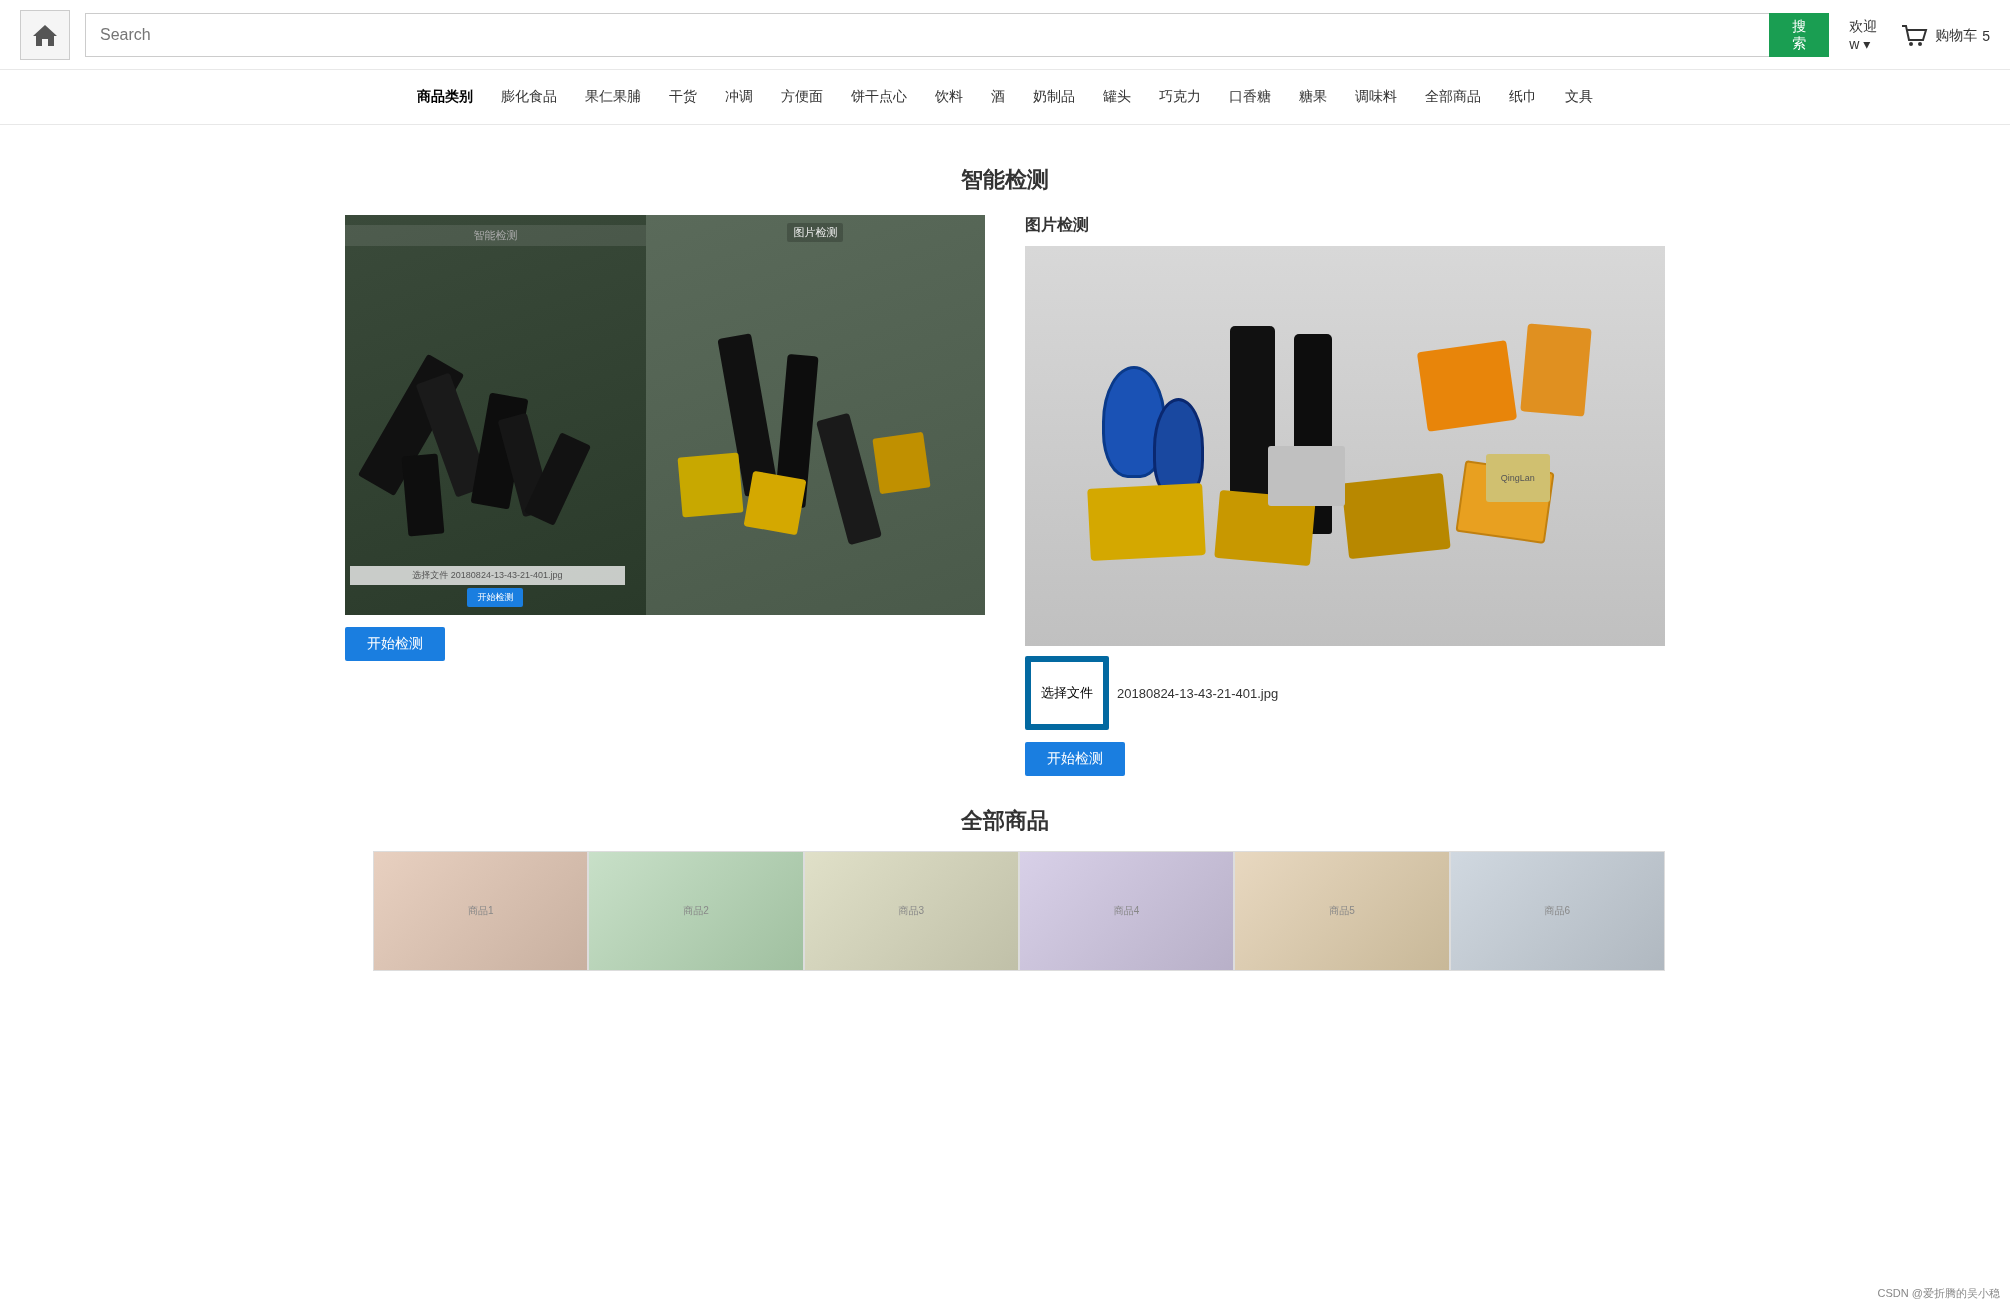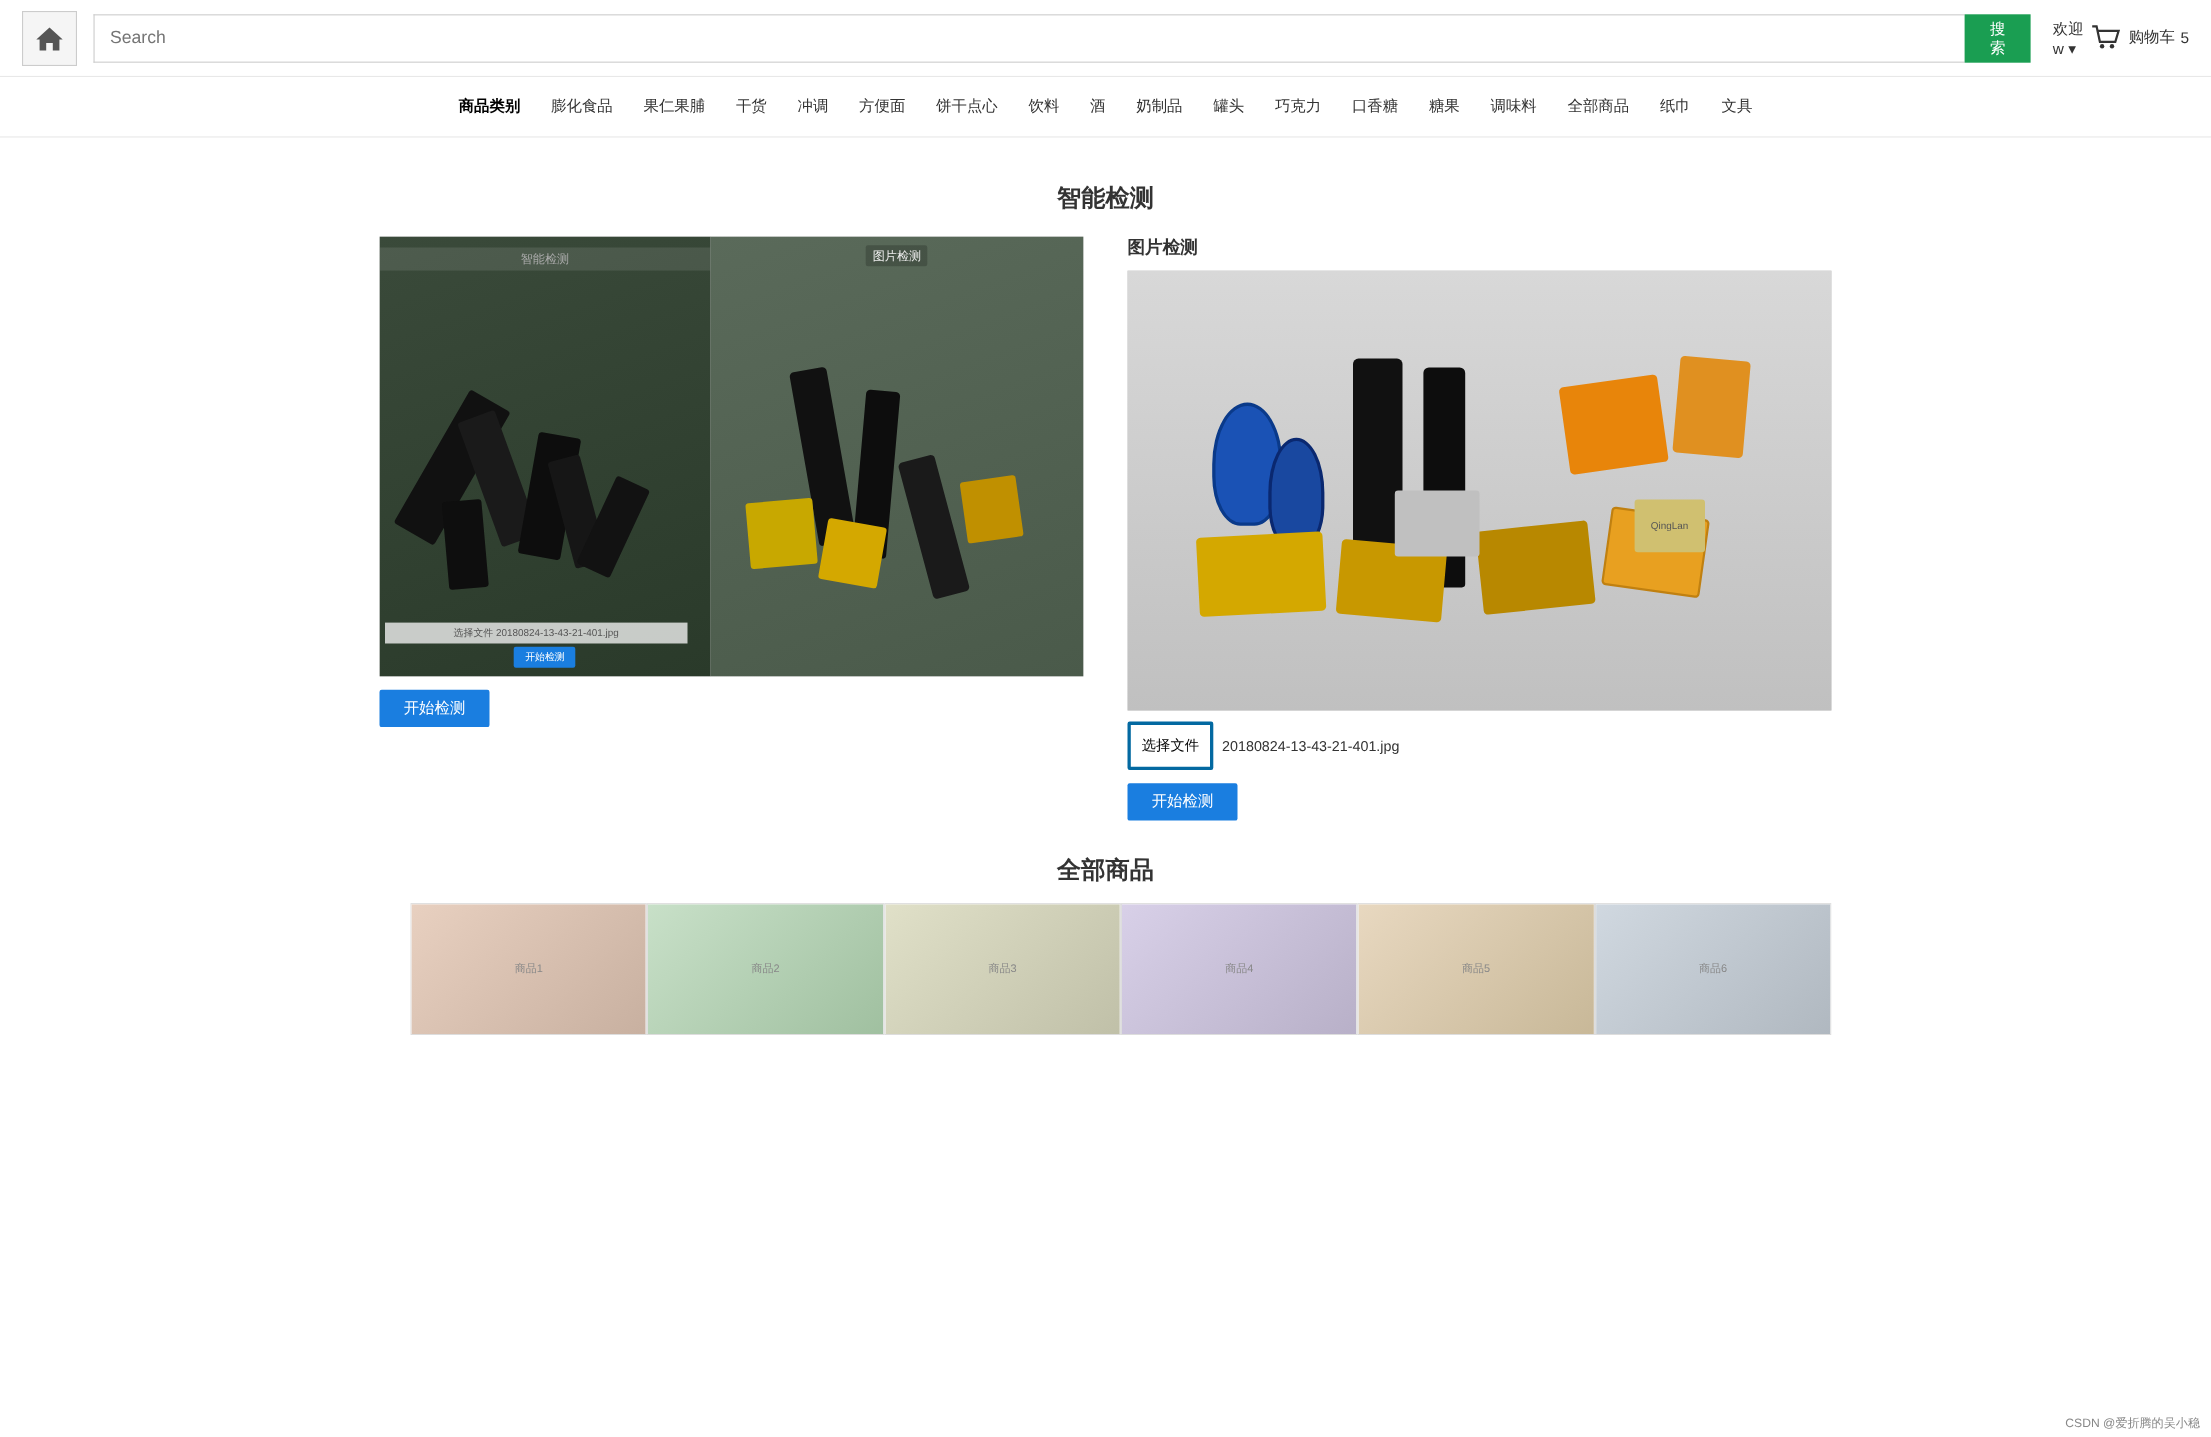--- a/index.html
+++ b/index.html
@@ -44,23 +44,23 @@
       cursor: pointer;
       font-size: 14px;
       display: flex;
       align-items: center;
       justify-content: center;
       flex-direction: column;
       line-height: 1.2;
     }
     .header-right {
       display: flex;
-      align-items: flex-start;
+      align-items: flex-end;
       margin-left: 20px;
-      gap: 4px;
+      gap: 21px;
     }
     .welcome-text {
       font-size: 14px;
       color: #333;
     }
     .cart-area {
       display: flex;
       align-items: center;
       gap: 5px;
       font-size: 14px;
@@ -174,22 +174,22 @@
 
     
     .file-row {
       display: flex;
       align-items: center;
       gap: 8px;
       margin-top: 10px;
     }
     .choose-file-btn {
       background: #fff;
-      border: 3px solid #0369a1;
-      padding: 10px 10px;
+      border: 6px solid #0369a1;
+      padding: 22px 10px;
       font-size: 13px;
       cursor: pointer;
       border-radius: 2px;
     }
     .filename-label {
       font-size: 13px;
       color: #333;
     }
 
     

